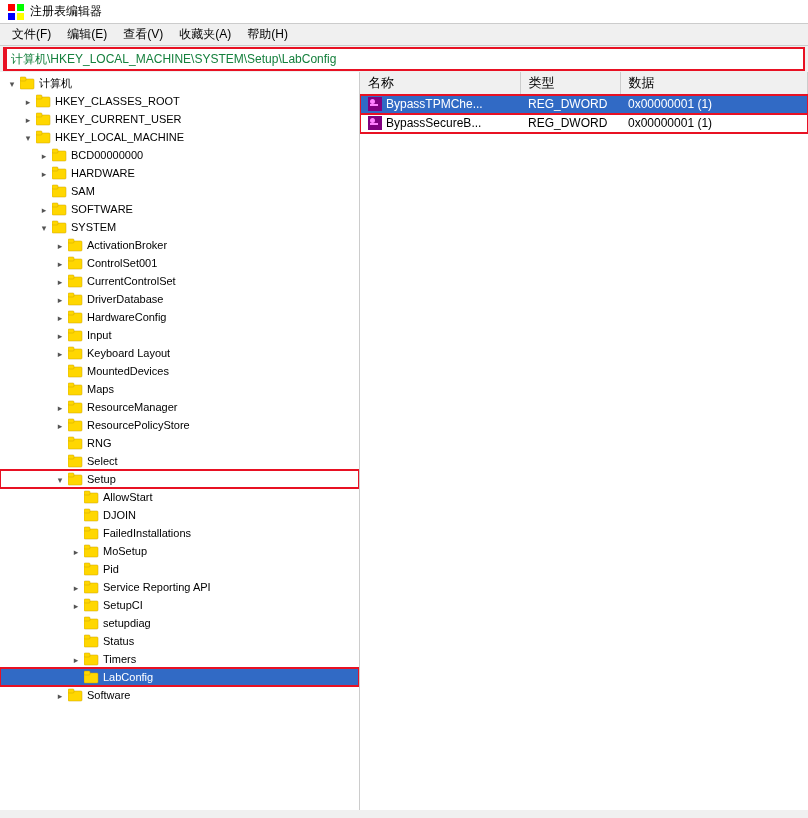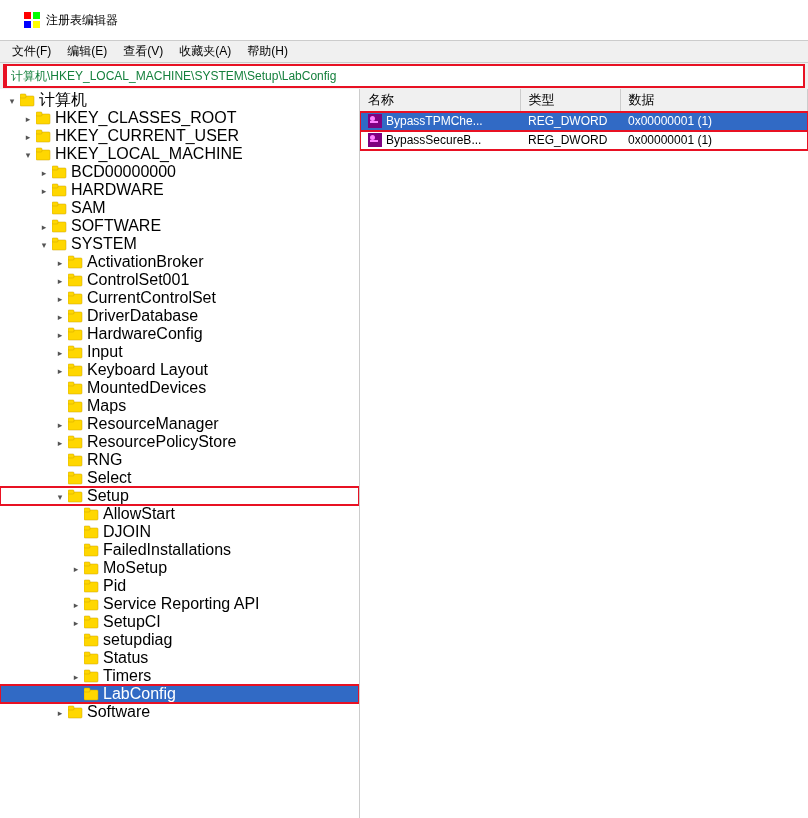--- a/index.html
+++ b/index.html
@@ -7,25 +7,25 @@
       font-family: "Microsoft YaHei", "SimSun", Arial, sans-serif;
       font-size: 12px;
       background: #f0f0f0;
       width: 808px;
       height: 818px;
       overflow: hidden;
     }
     .title-bar {
       background: #ffffff;
       border-bottom: 1px solid #ccc;
-      padding: 4px 24px;
+      padding: 4px 8px;
       display: flex;
       align-items: center;
       gap: 6px;
-      height: 41px;
+      height: 24px;
     }
     .title-text {
       font-size: 12px;
       color: #000;
     }
     .menu-bar {
       background: #f0f0f0;
       border-bottom: 1px solid #ccc;
       padding: 2px 4px;
       display: flex;
@@ -85,21 +85,21 @@
       color: #000;
     }
     .tree-expand {
       width: 16px;
       text-align: center;
       font-size: 10px;
       color: #555;
       flex-shrink: 0;
     }
     .tree-label {
-      font-size: 16px;
+      font-size: 11px;
     }
     
     .indent-0 { padding-left: 4px; }
     .indent-1 { padding-left: 20px; }
     .indent-2 { padding-left: 36px; }
     .indent-3 { padding-left: 52px; }
     .indent-4 { padding-left: 68px; }
 
     
     .data-table {

